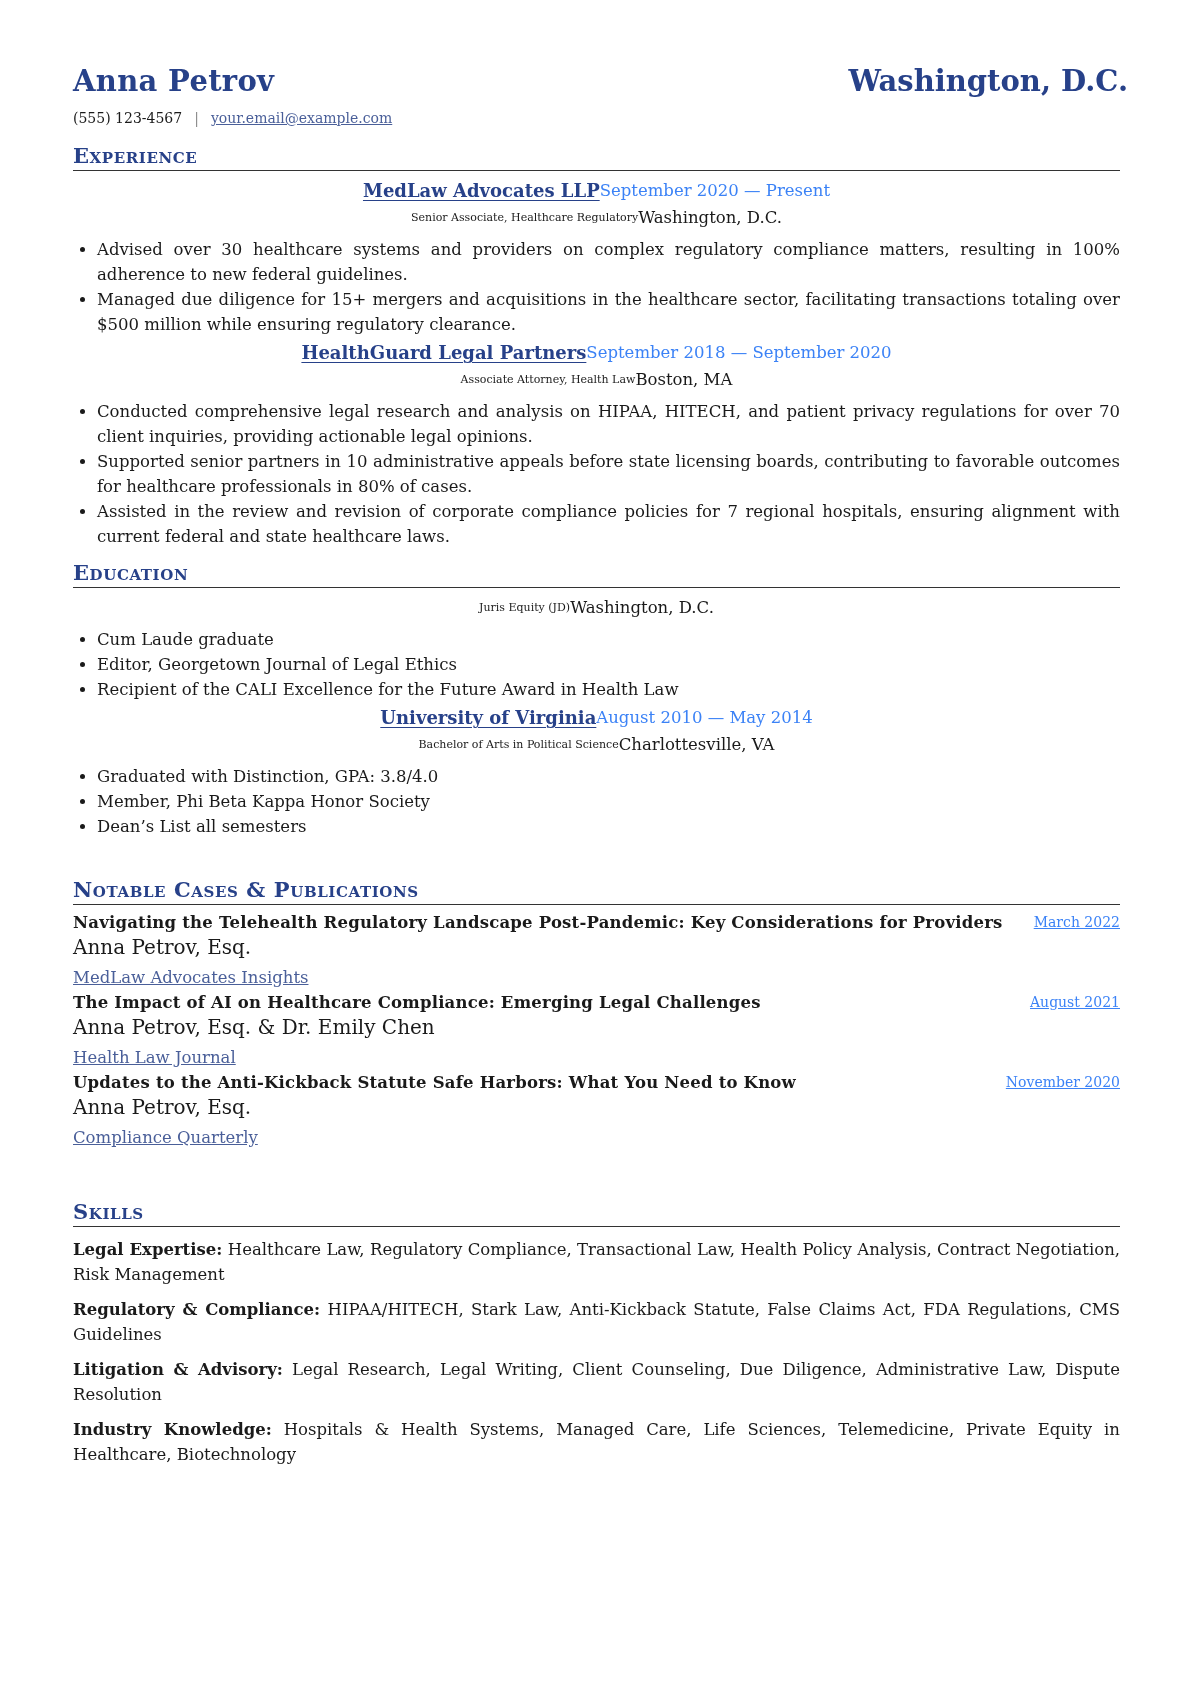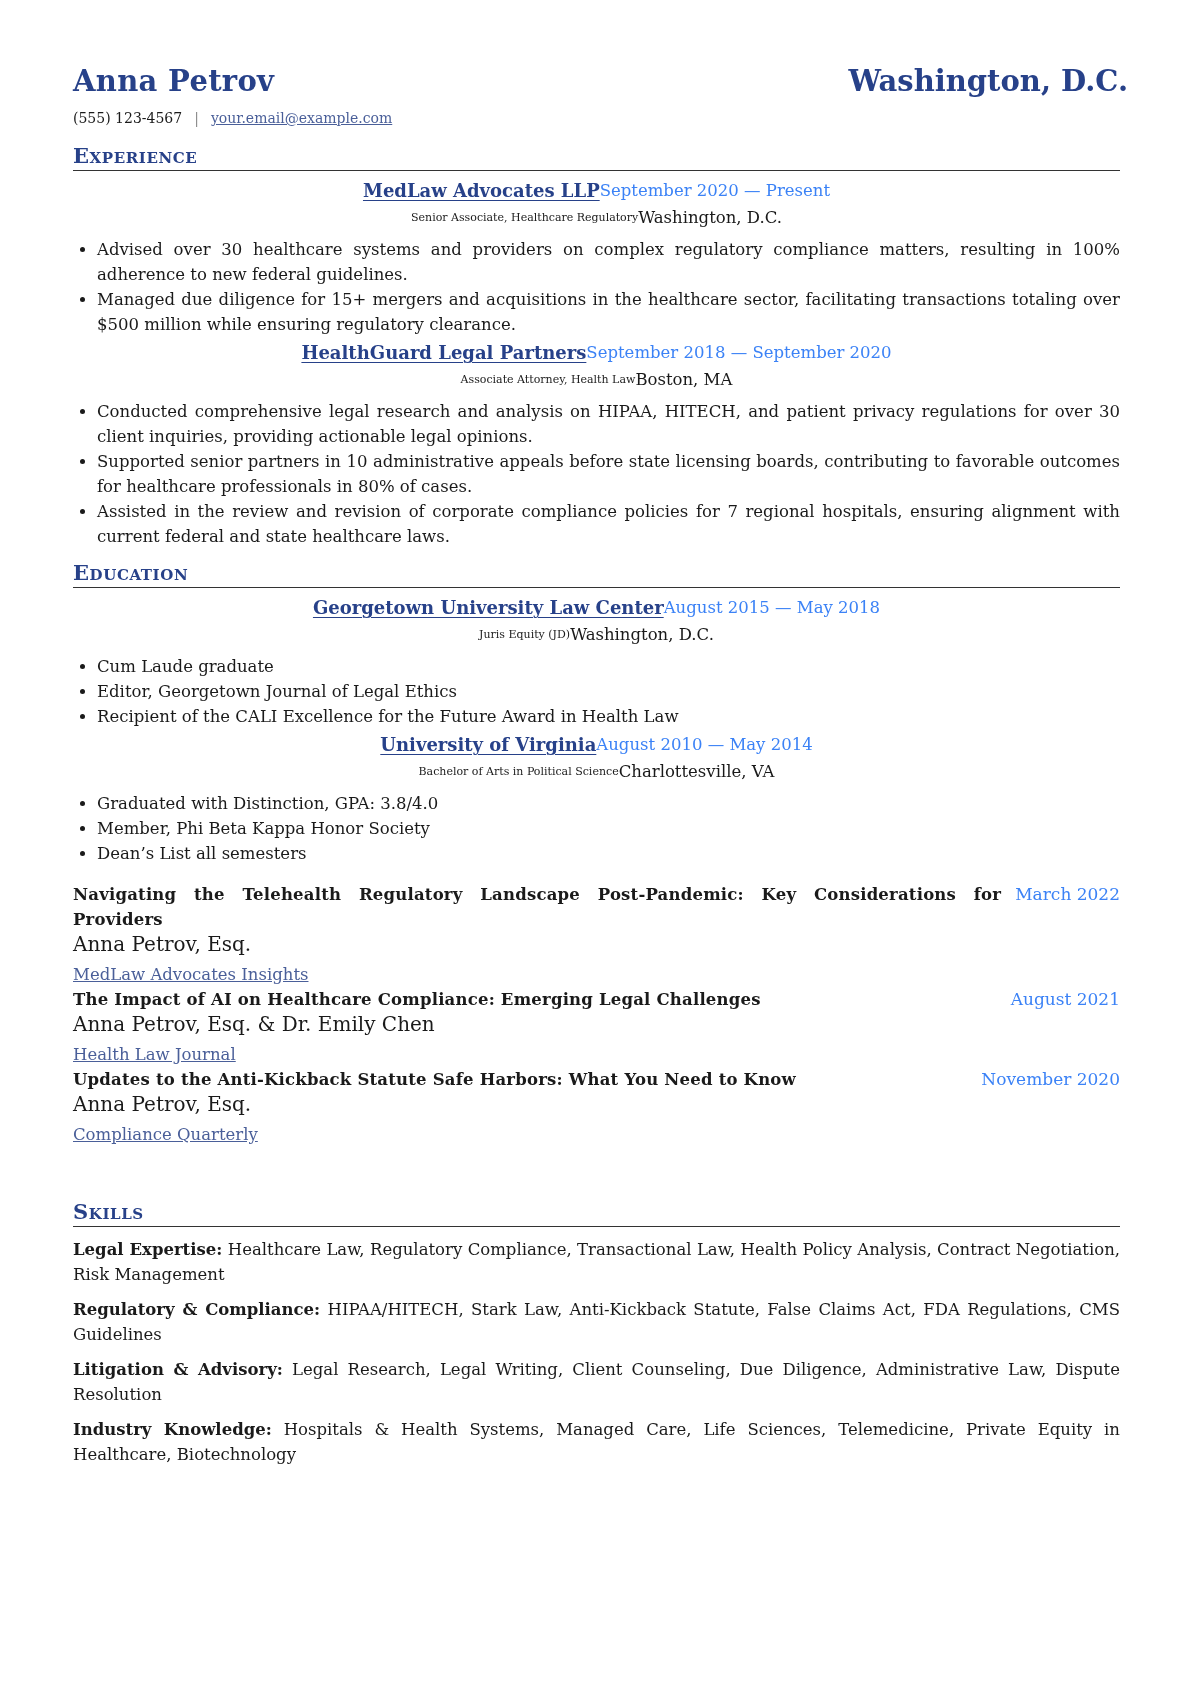--- a/index.html
+++ b/index.html
@@ -16,21 +16,21 @@
   .section { position: absolute; left: 0; width: 1047px; }
   .sec-title { font-size: 21px; font-weight: bold; font-variant: small-caps; letter-spacing: 0.6px; border-bottom: 1.5px solid #333; padding-bottom: 1px; line-height: 26px; }
   .entry-row { display: flex; justify-content: center; font-size: 18px; line-height: 27px; }
   .org { font-weight: bold; text-decoration: underline; text-decoration-thickness: 1px; text-underline-offset: 3px; }
   .sub { font-size: 11px; }
   .loc { font-size: 16.5px; }
   ul { margin: 6px 0 0 0; padding-left: 24px; font-size: 16.5px; line-height: 25px; text-align: justify; }
   li { margin: 0; }
   .pub-title { font-weight: bold; font-size: 16.5px; line-height: 25px; text-align: justify; letter-spacing: 0.2px; flex: 1; padding-right: 14px; }
   .pub-row { display: flex; justify-content: space-between; align-items: flex-start; }
-  .pub-date { font-size: 17px; line-height: 25px; white-space: nowrap; }
+  .pub-date { font-size: 14px; line-height: 25px; white-space: nowrap; text-decoration: underline; }
   .pub-auth { font-size: 20px; line-height: 25px; }
   .pub-src { font-size: 16.5px; line-height: 25px; margin-top: 5px; color: #4a5f99; text-decoration: underline; }
   .skill { font-size: 16.5px; line-height: 25px; text-align: justify; margin-top: 10px; }
   .skill b { font-weight: bold; }
 </style>
 </head>
 <body>
 
 <div class="page">
 
@@ -63,35 +63,31 @@
     <div style="margin-top:2px">
       <div class="entry-row">
           <span class="org accent">HealthGuard Legal Partners</span>
           <span class="date loc">September 2018 — September 2020</span>
         </div>
       <div class="entry-row">
           <span class="sub">Associate Attorney, Health Law</span>
           <span class="loc">Boston, MA</span>
         </div>
       <ul>
-        <li>Conducted comprehensive legal research and analysis on HIPAA, HITECH, and patient privacy regulations for over 30 client inquiries, providing actionable legal opinions.</li>
+        <li>Conducted comprehensive legal research and analysis on HIPAA, HITECH, and patient privacy regulations for over 70 client inquiries, providing actionable legal opinions.</li>
         <li>Supported senior partners in 10 administrative appeals before state licensing boards, contributing to favorable outcomes for healthcare professionals in 80% of cases.</li>
         <li>Assisted in the review and revision of corporate compliance policies for 7 regional hospitals, ensuring alignment with current federal and state healthcare laws.</li>
       </ul>
     </div>
   </div>
 
   <div class="section" style="top:560px">
     <div class="sec-title accent">Education</div>
 
     <div style="margin-top:6px">
-      <div class="entry-row">
-          <span class="org accent">Georgetown University Law Center</span>
-          <span class="date loc">August 2015 — May 2018</span>
-        </div>
       <div class="entry-row">
           <span class="sub">Juris Equity (JD)</span>
           <span class="loc">Washington, D.C.</span>
         </div>
       <ul>
         <li>Cum Laude graduate</li>
         <li>Editor, Georgetown Journal of Legal Ethics</li>
         <li>Recipient of the CALI Excellence for the Future Award in Health Law</li>
       </ul>
     </div>
@@ -107,20 +103,21 @@
         </div>
       <ul>
         <li>Graduated with Distinction, GPA: 3.8/4.0</li>
         <li>Member, Phi Beta Kappa Honor Society</li>
         <li>Dean’s List all semesters</li>
       </ul>
     </div>
   </div>
 
   <div class="section" style="top:877px">
+    <div class="sec-title accent">Notable Cases &amp; Publications</div>
 
     <div style="margin-top:5px">
       <div class="pub-row">
           <span class="pub-title">Navigating the Telehealth Regulatory Landscape Post-Pandemic: Key Considerations for Providers</span>
           <span class="pub-date date">March 2022</span>
         </div>
       <div class="pub-auth">Anna Petrov, Esq.</div>
       <div class="pub-src">MedLaw Advocates Insights</div>
     </div>
 

